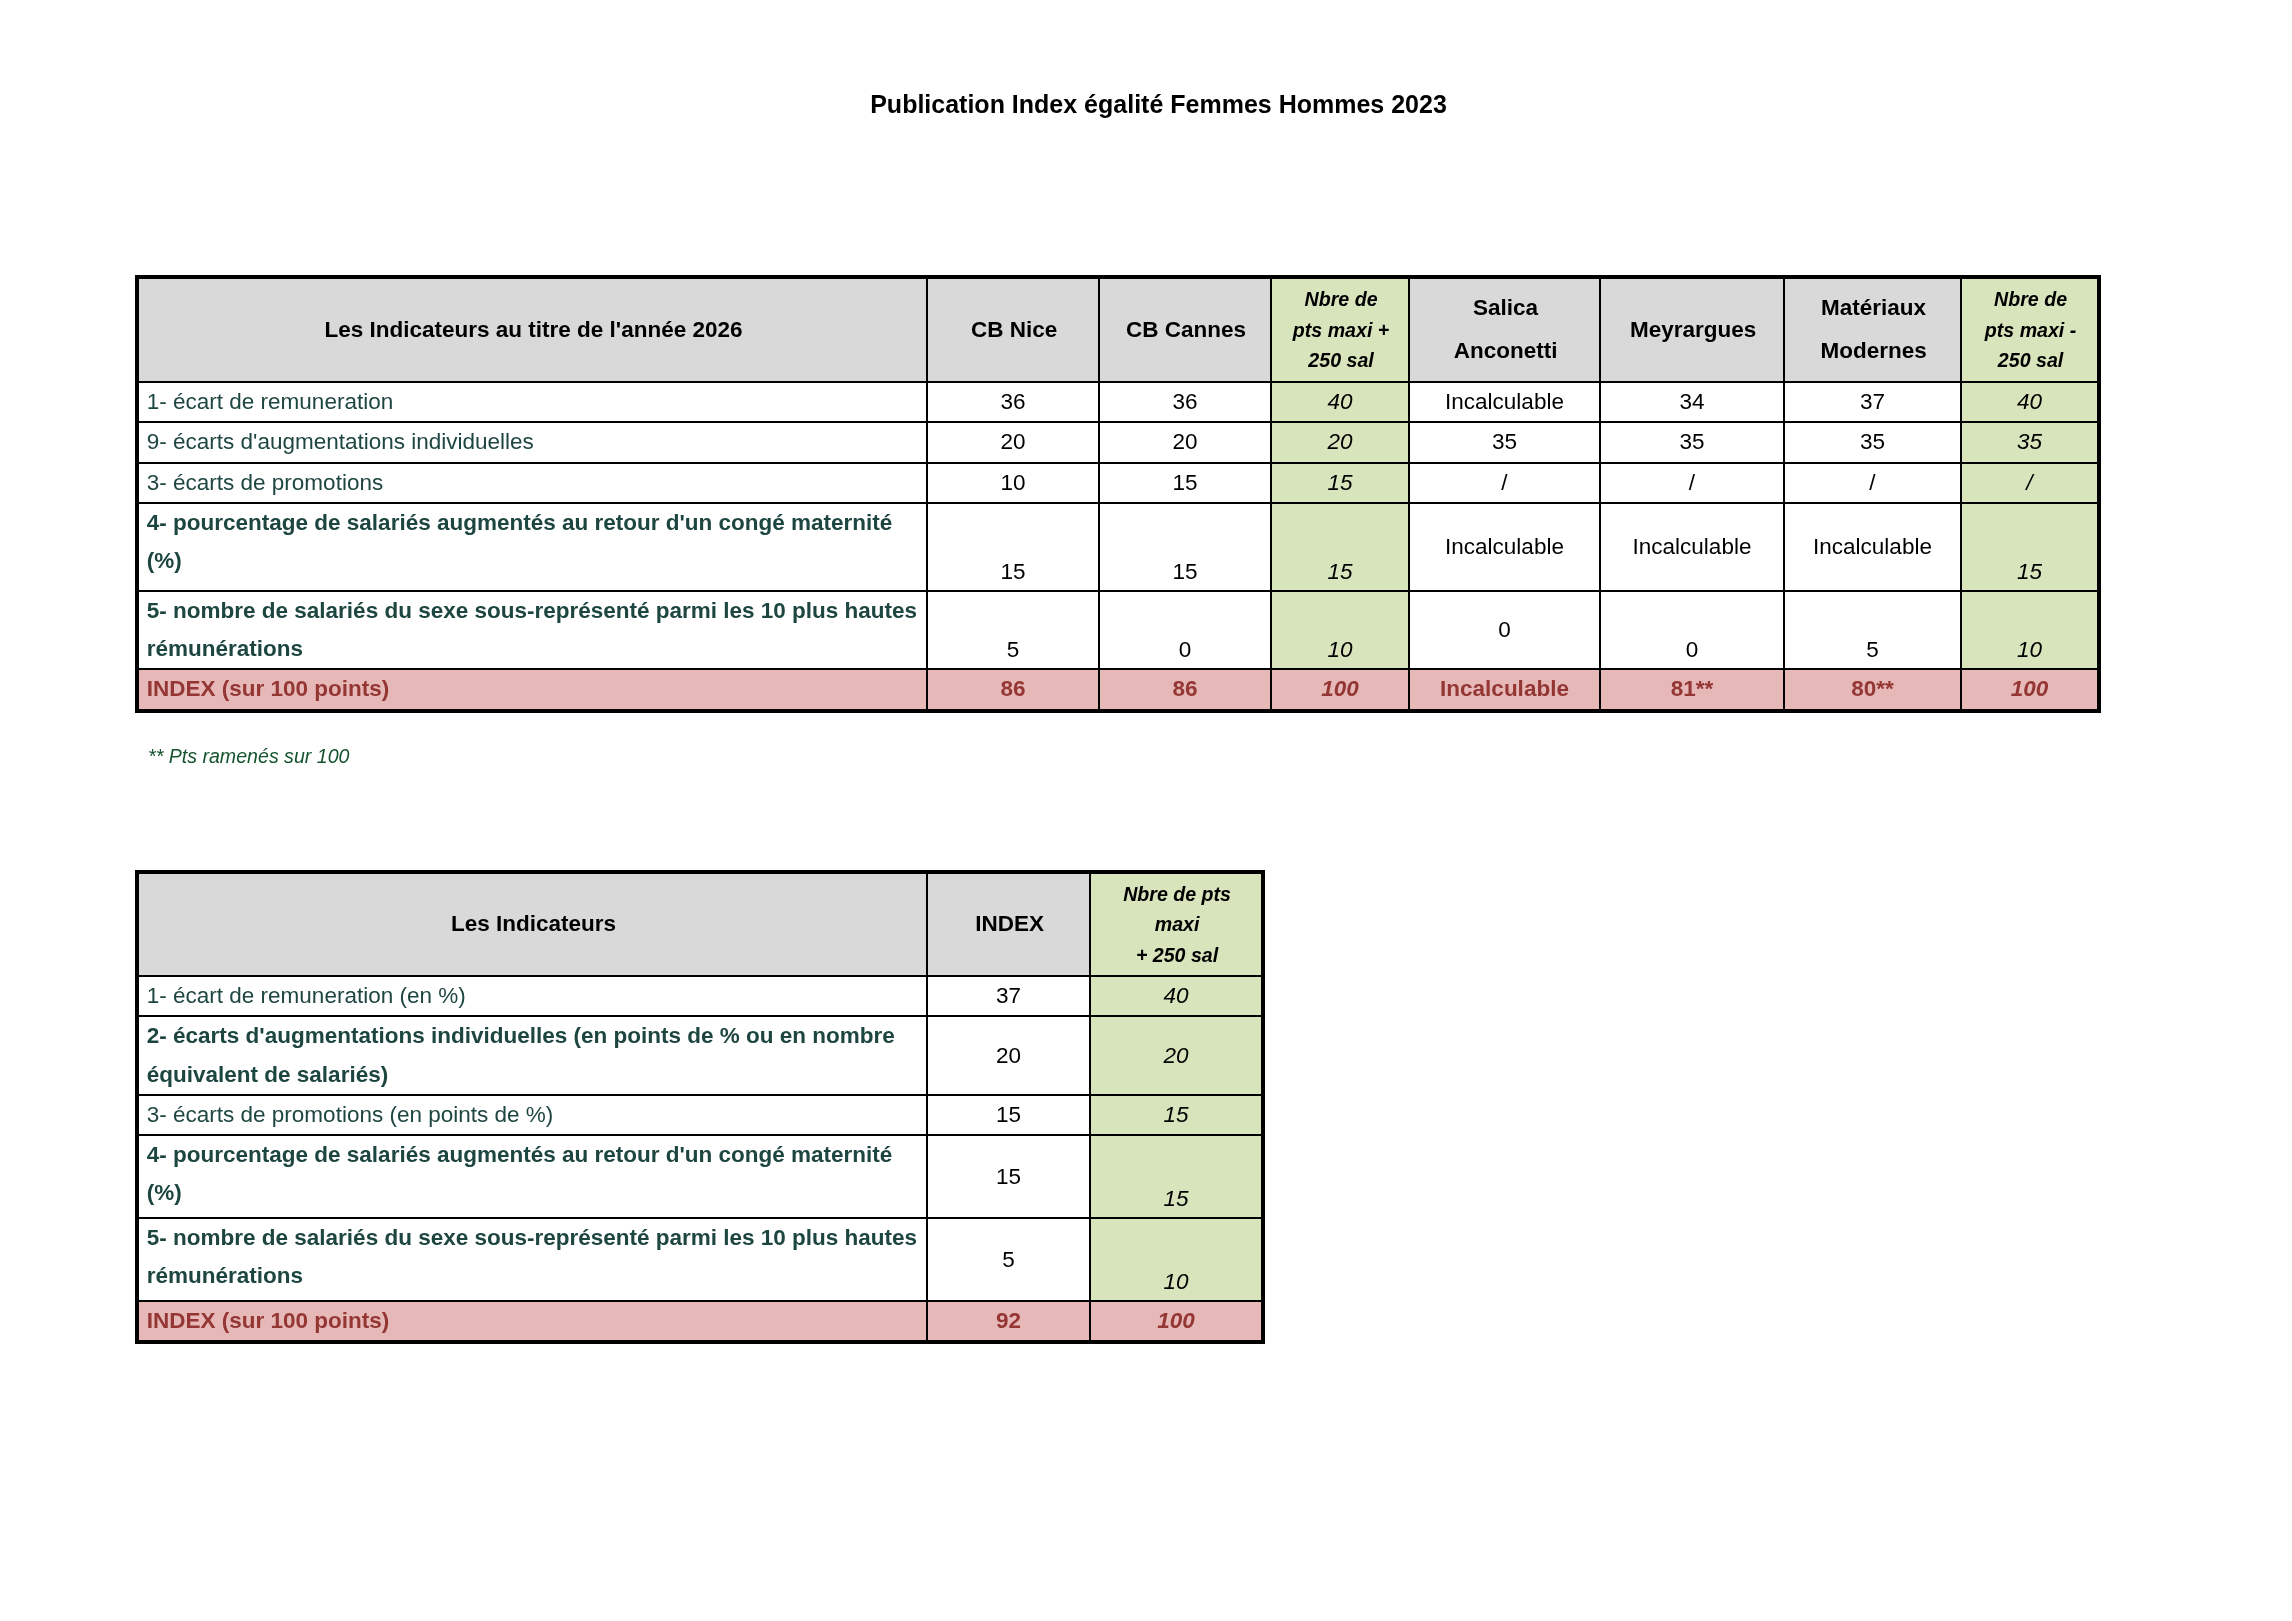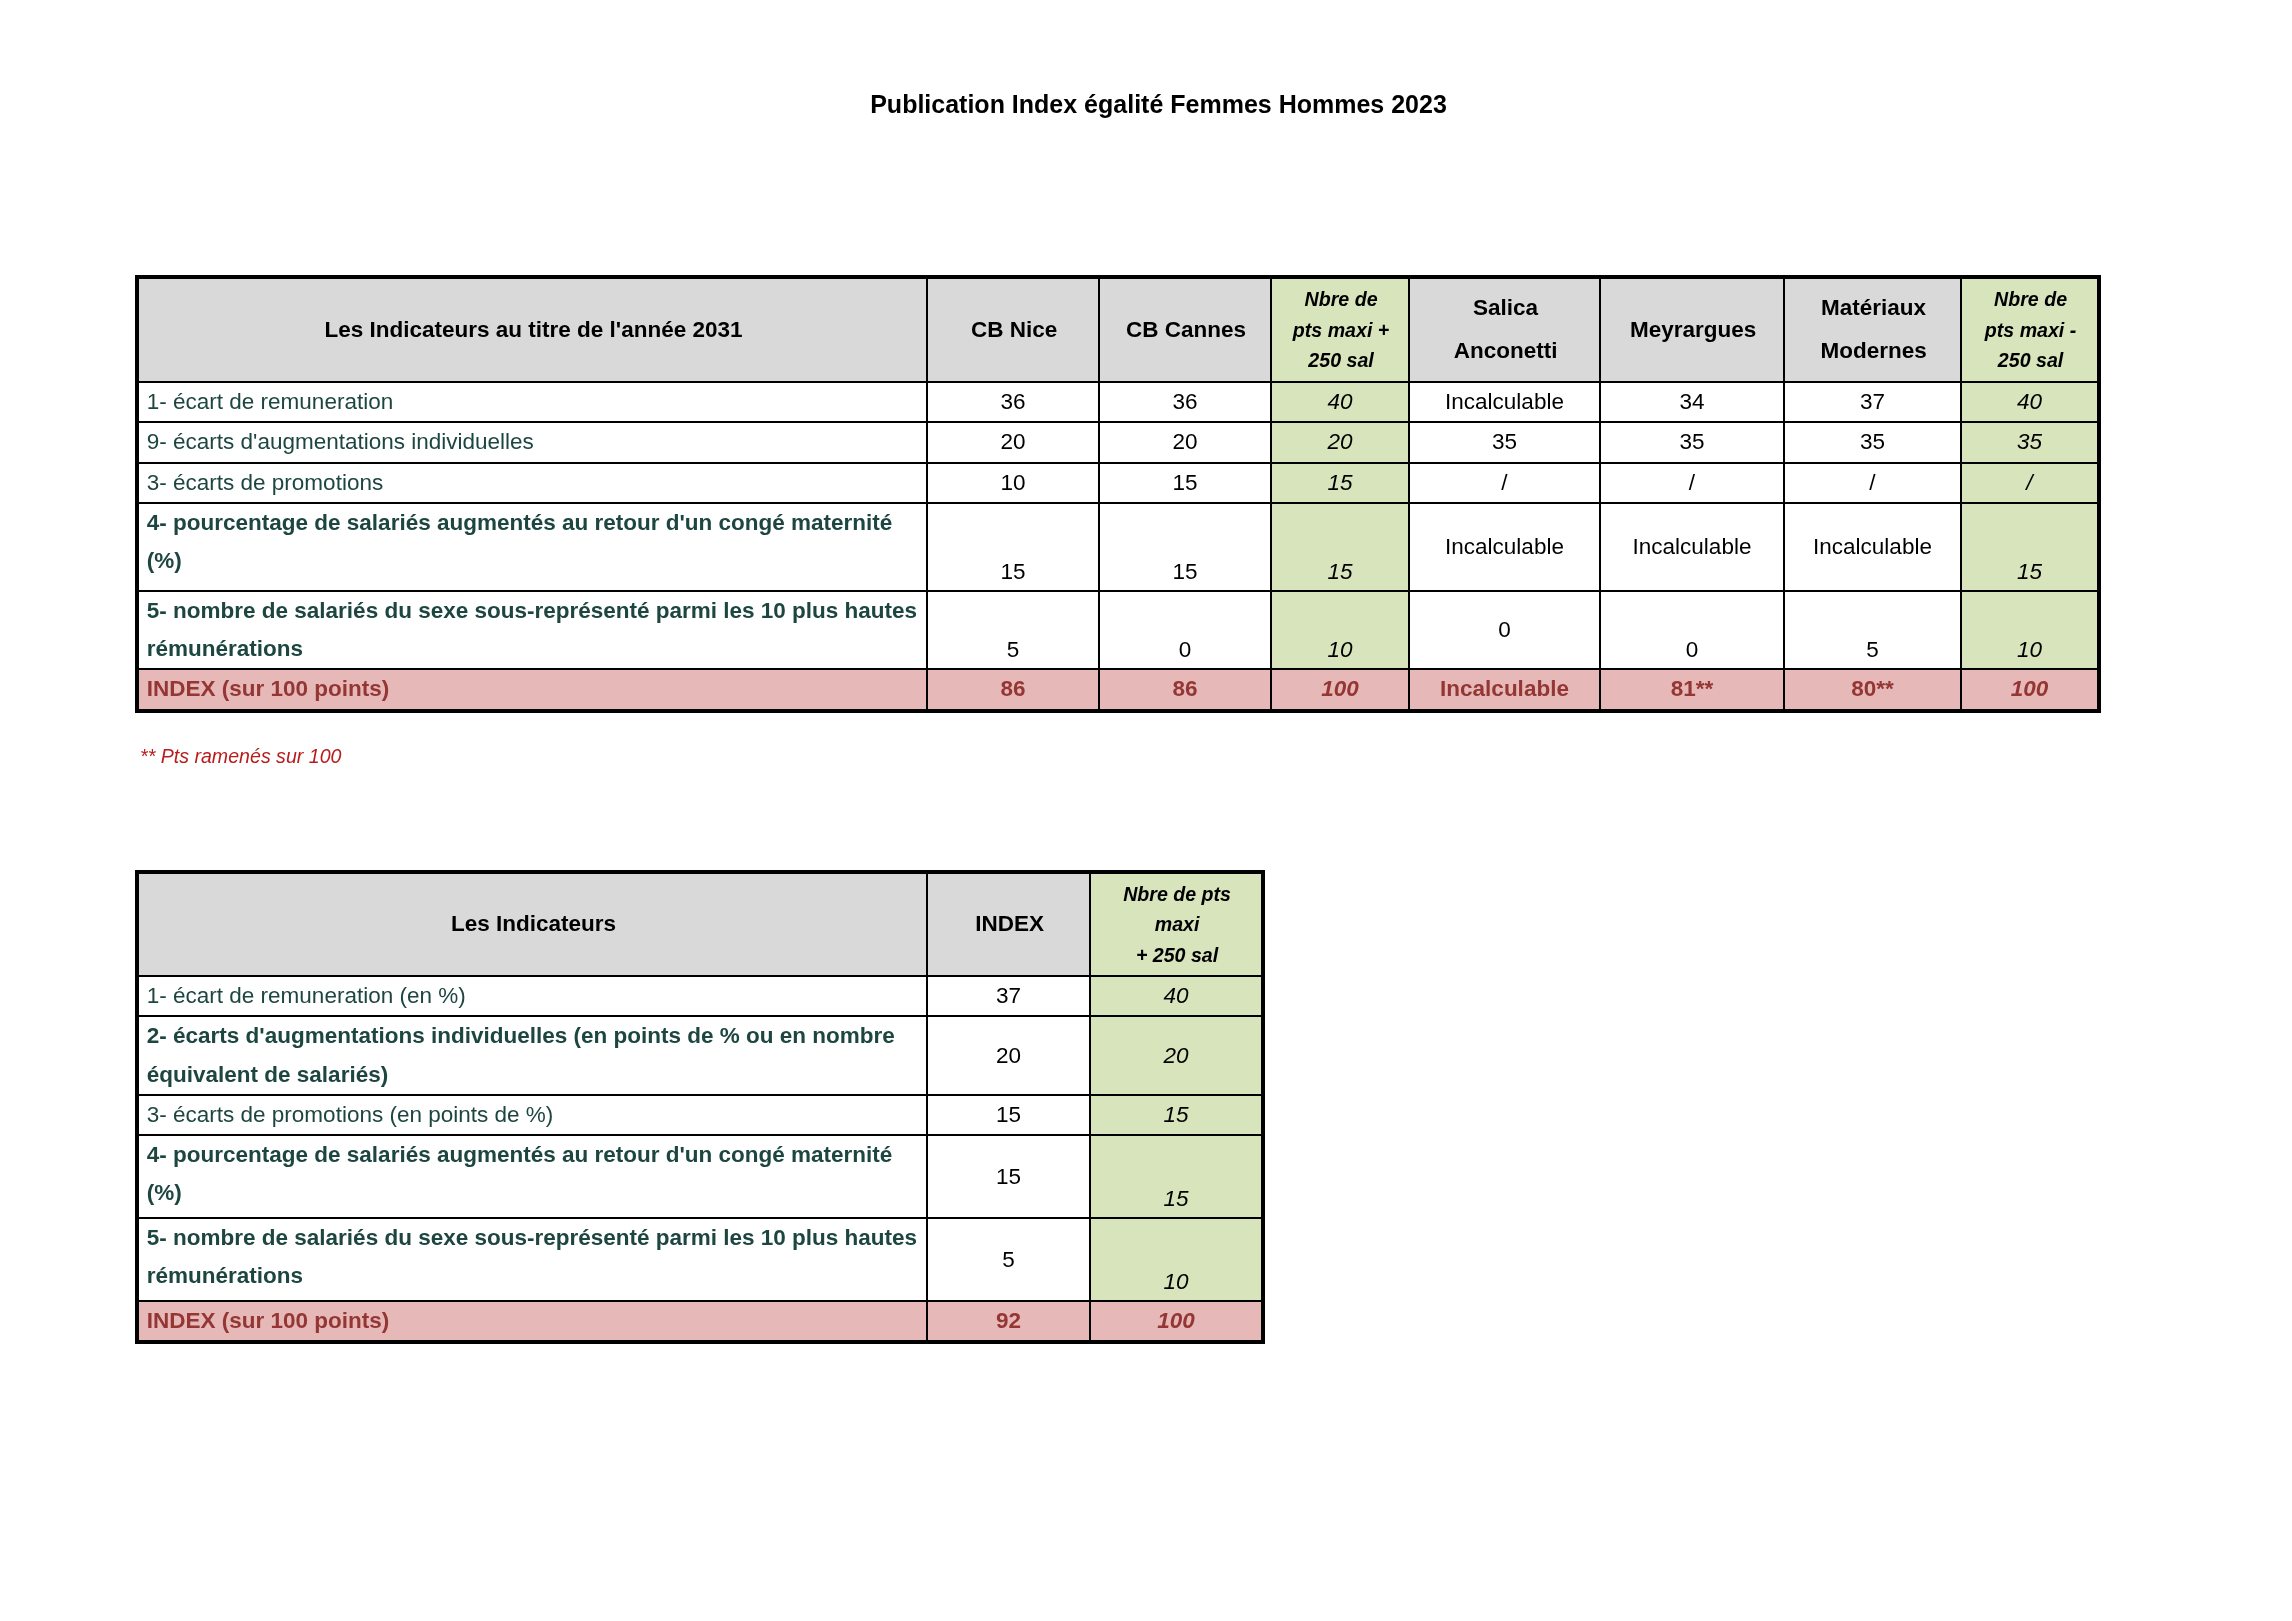--- a/index.html
+++ b/index.html
@@ -62,22 +62,22 @@
   }
   .vt{vertical-align:top;font-weight:bold;}
   .vb{vertical-align:bottom;padding-bottom:4.9px;}
   .vm{vertical-align:middle;}
   tr.idx td{
     background:var(--pink-fill);
     color:var(--index-text);
     font-weight:bold;
   }
   .footnote{
-    position:absolute;left:140px;top:745px;
-    margin:0;font-size:19.6px;font-style:italic;color:#b91c1c;text-align:center;
+    position:absolute;left:148px;top:745px;
+    margin:0;font-size:19.6px;font-style:italic;color:#14532d;text-align:center;
   }
 </style>
 </head>
 <body>
 
 <div class="page">
 
   <h1 class="title">Publication Index égalité Femmes Hommes 2023</h1>
 
   <table class="t1">
@@ -86,21 +86,21 @@
         <col style="width:172px">
         <col style="width:172px">
         <col style="width:138px">
       <col style="width:191px">
         <col style="width:184px">
         <col style="width:177px">
         <col style="width:138px">
     </colgroup>
     <thead>
       <tr style="height:105px">
-        <th>Les Indicateurs au titre de l'année 2031</th>
+        <th>Les Indicateurs au titre de l'année 2026</th>
         <th>CB Nice</th>
         <th>CB Cannes</th>
         <th class="g">Nbre de
 pts maxi +
 250 sal</th>
         <th>Salica
 Anconetti</th>
         <th>Meyrargues</th>
         <th>Matériaux
 Modernes</th>

